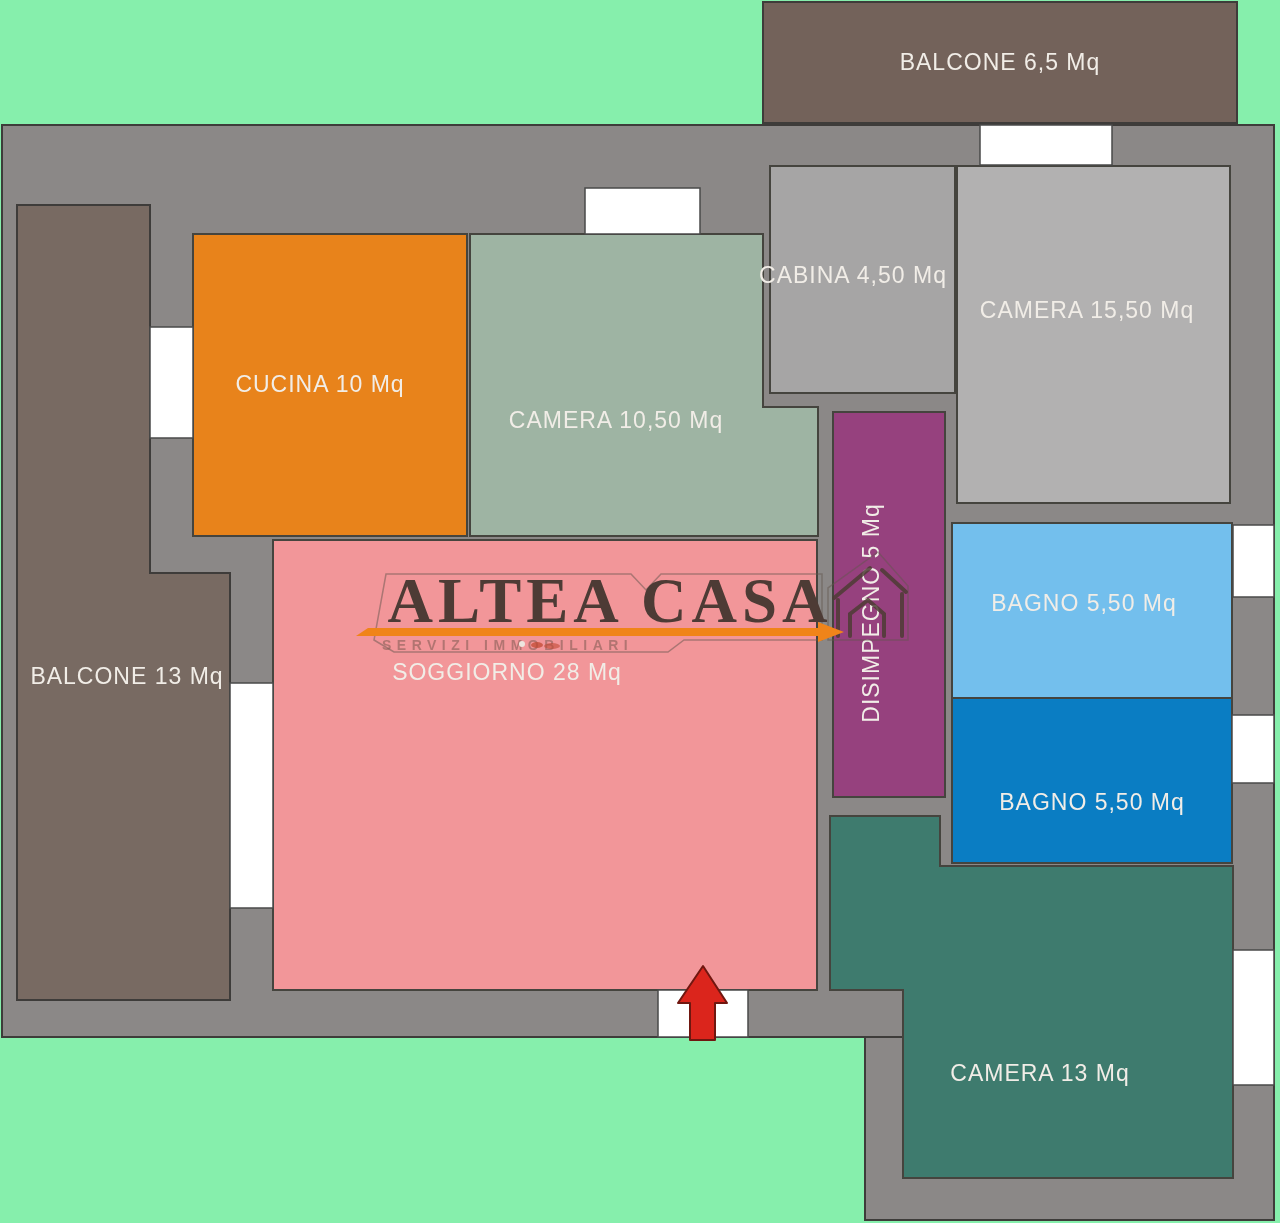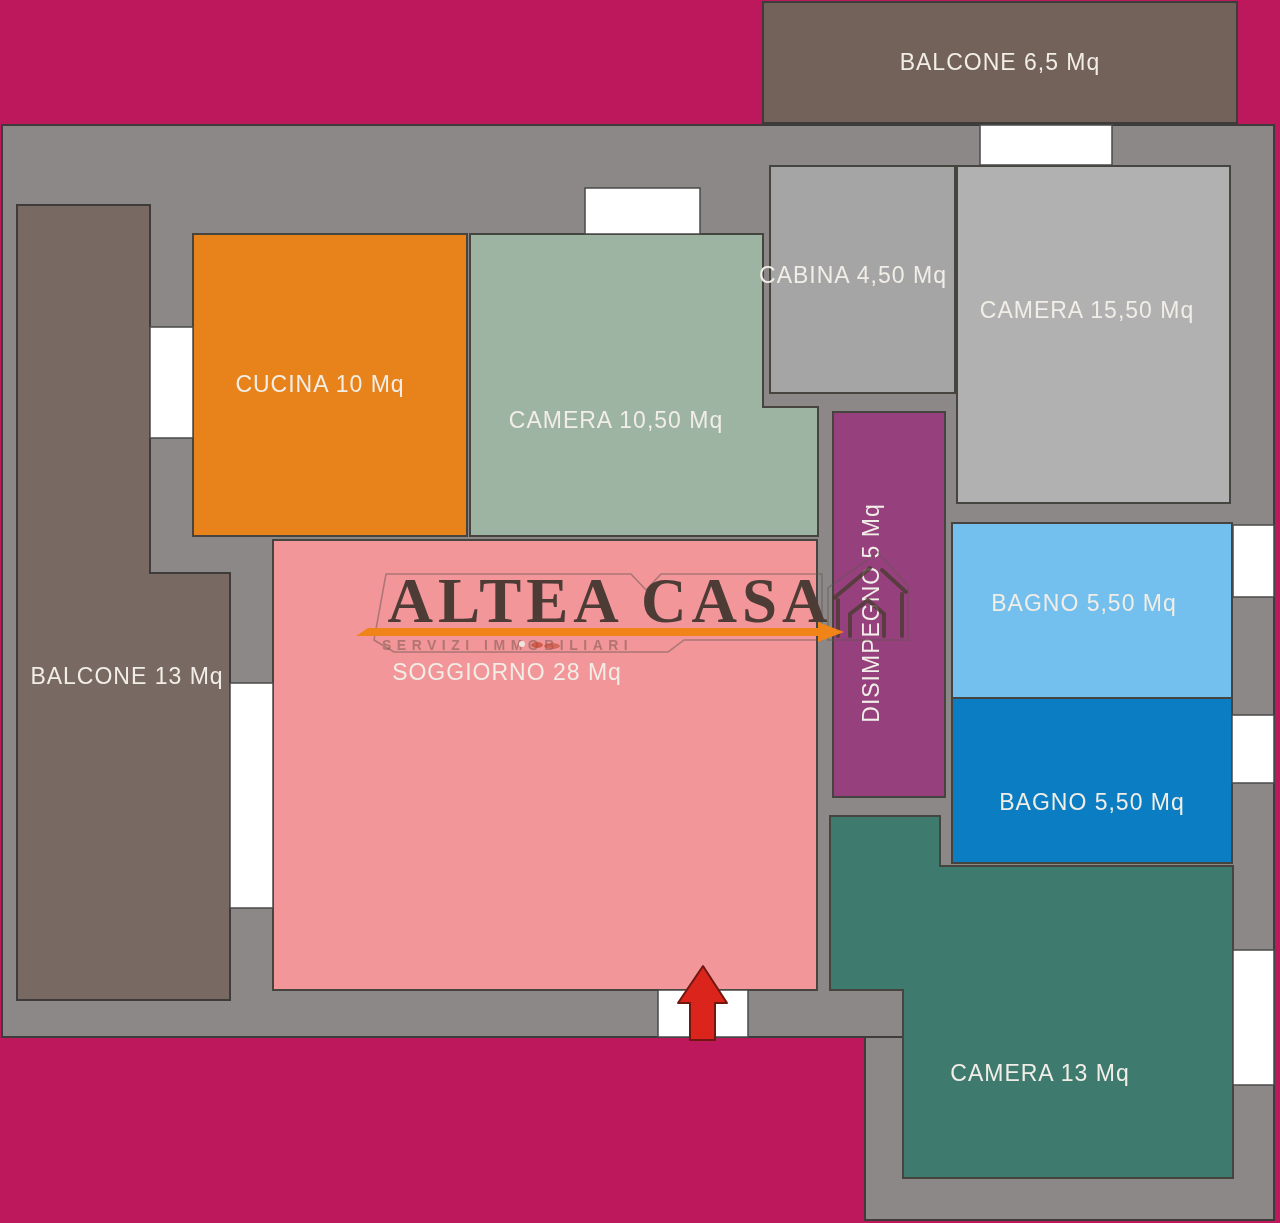--- a/index.html
+++ b/index.html
@@ -1,16 +1,16 @@
 <!DOCTYPE html>
 <html><head>
 <meta charset="utf-8">
 <style>
   html,body { margin:0; padding:0; background:#ffffff; }
-  .canvas { position:relative; width:1280px; height:1223px; background:#be185d; overflow:hidden; }
+  .canvas { position:relative; width:1280px; height:1223px; background:#86efac; overflow:hidden; }
   svg { display:block; }
   .room-label {
     font-family:"Liberation Sans", sans-serif;
     font-size:23px;
     letter-spacing:1px;
     fill:#F1EDE7;
     text-anchor:middle;
   }
   .wall   { stroke:#3E3C3A; stroke-width:2; }
   .room   { stroke:#45443E; stroke-width:2; }

